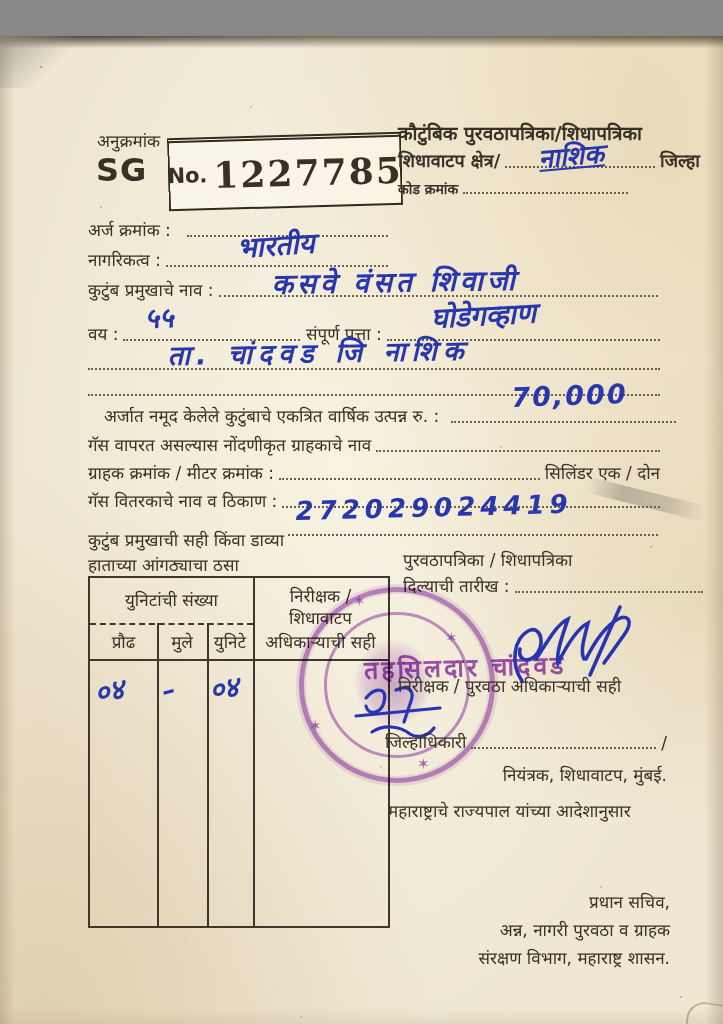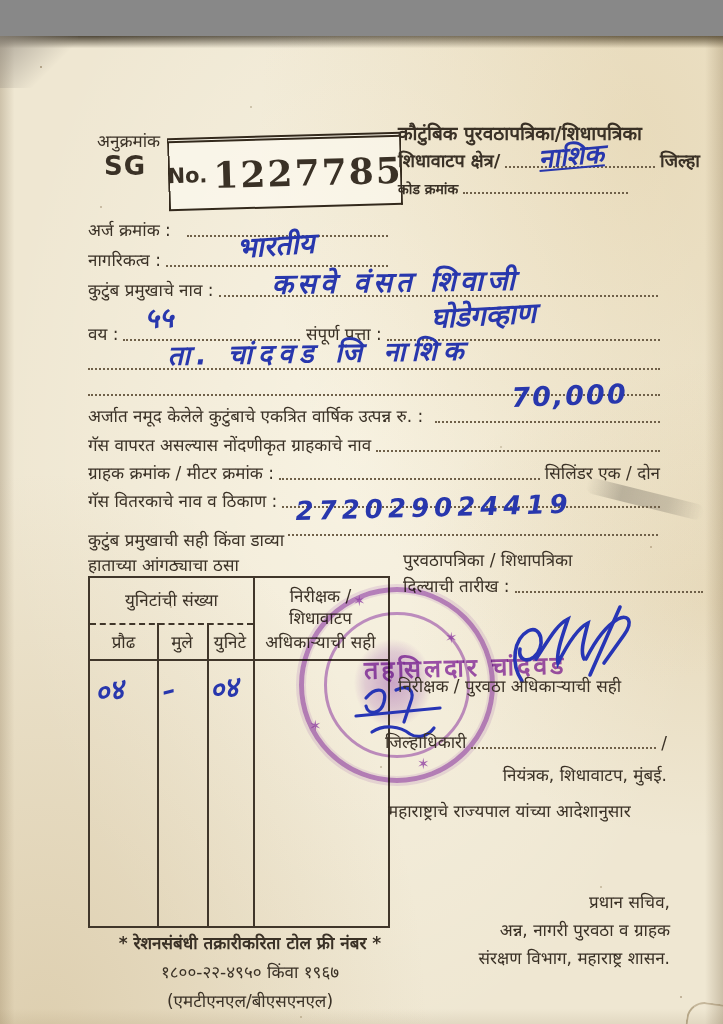--- a/index.html
+++ b/index.html
@@ -64,21 +64,21 @@
 </head>
 <body>
 
 <div class="paper">
   <div class="corner-tl"></div>
   <div class="speck" style="left:40px;top:30px;"></div>
   <div class="smudge"></div>
   <div class="crease-br"></div>
 
   <div class="abs print" style="left:97px;top:93px;font-size:17px;">अनुक्रमांक</div>
-  <div class="abs print b" style="left:104px;top:115px;font-size:26px;letter-spacing:1px;">SG</div>
+  <div class="abs print b" style="left:96px;top:115px;font-size:32px;letter-spacing:1px;">SG</div>
   <div class="serialbox">
     <span class="no">No.</span>
     <span class="num">1227785</span>
   </div>
 
   <div class="abs print b" style="left:398px;top:84px;font-size:19px;white-space:nowrap;">कौटुंबिक पुरवठापत्रिका/शिधापत्रिका</div>
   <div class="frow" style="left:398px;top:112px;width:302px;font-size:18px;">
     <span class="lbl b">शिधावाटप क्षेत्र/</span>
     <i class="dots"></i>
     <span class="lbl b">जिल्हा</span>
@@ -111,21 +111,21 @@
   <div class="hw" style="left:145px;top:262px;font-size:28px;">५५</div>
   <div class="frow" style="left:306px;top:286px;width:354px;">
     <span class="lbl">संपूर्ण पत्ता :</span>
     <i class="dots"></i>
   </div>
   <div class="hw" style="left:432px;top:262px;font-size:28px;transform:rotate(-3deg);">घोडेगव्हाण</div>
   <div class="dotline" style="left:88px;top:330px;width:572px;"></div>
   <div class="hw" style="left:168px;top:300px;font-size:27px;letter-spacing:6px;transform:rotate(-1deg);">ता. चांदवड जि नाशिक</div>
   <div class="dotline" style="left:88px;top:356px;width:572px;"></div>
 
-  <div class="frow" style="left:88px;top:368px;width:572px;gap:12px;">
+  <div class="frow" style="left:104px;top:368px;width:572px;gap:12px;">
     <span class="lbl">अर्जात नमूद केलेले कुटुंबाचे एकत्रित वार्षिक उत्पन्न रु. :</span>
     <i class="dots"></i>
   </div>
   <div class="hw" style="left:512px;top:346px;font-size:27px;letter-spacing:2px;">70,000</div>
 
   <div class="frow" style="left:88px;top:397px;width:572px;">
     <span class="lbl">गॅस वापरत असल्यास नोंदणीकृत ग्राहकाचे नाव</span>
     <i class="dots"></i>
   </div>
   <div class="frow" style="left:88px;top:425px;width:572px;">
@@ -204,18 +204,13 @@
   </div>
   <div class="abs print" style="left:400px;top:727px;width:267px;text-align:right;">नियंत्रक, शिधावाटप, मुंबई.</div>
   <div class="abs print" style="left:388px;top:763px;white-space:nowrap;">महाराष्ट्राचे राज्यपाल यांच्या आदेशानुसार</div>
 
   <div class="abs print" style="left:420px;top:852px;width:250px;text-align:right;line-height:28px;">
     <div>प्रधान सचिव,</div>
     <div>अन्न, नागरी पुरवठा व ग्राहक</div>
     <div>संरक्षण विभाग, महाराष्ट्र शासन.</div>
   </div>
 
-  <div class="abs print" style="left:92px;top:893px;width:316px;text-align:center;line-height:29px;">
-    <div class="b">* रेशनसंबंधी तक्रारीकरिता टोल फ्री नंबर *</div>
-    <div>१८००-२२-४९५० किंवा १९६७</div>
-    <div>(एमटीएनएल/बीएसएनएल)</div>
-  </div>
 </div>
 
 </body></html>

